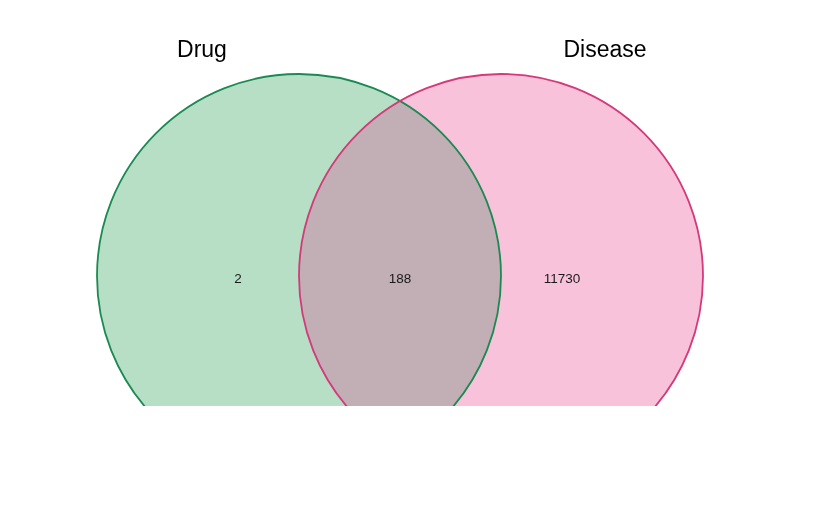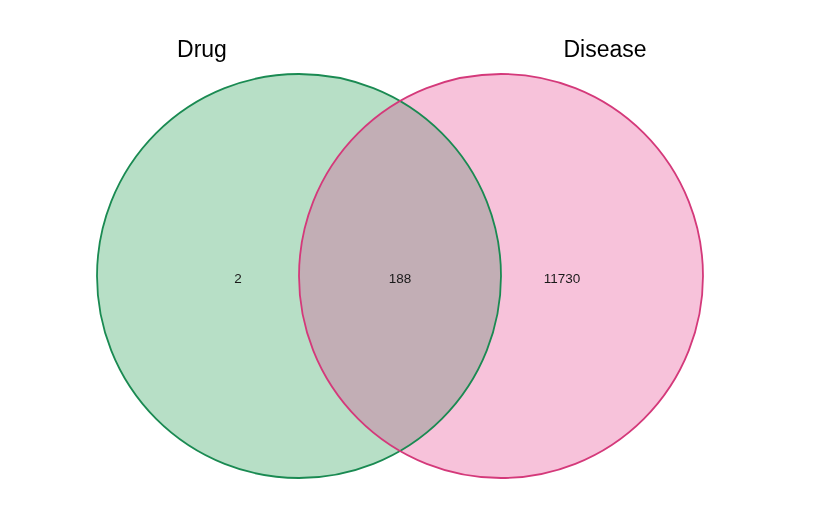--- a/index.html
+++ b/index.html
@@ -7,21 +7,21 @@
     margin: 0;
     padding: 0;
     background: #ffffff;
   }
   body {
     font-family: "Liberation Sans", sans-serif;
   }
   #venn-page {
     position: relative;
     width: 822px;
-    height: 506px;
+    height: 406px;
     background: #ffffff;
     overflow: hidden;
   }
   #venn-svg {
     position: absolute;
     left: 0;
     top: 0;
     width: 822px;
     height: 506px;
     display: block;

